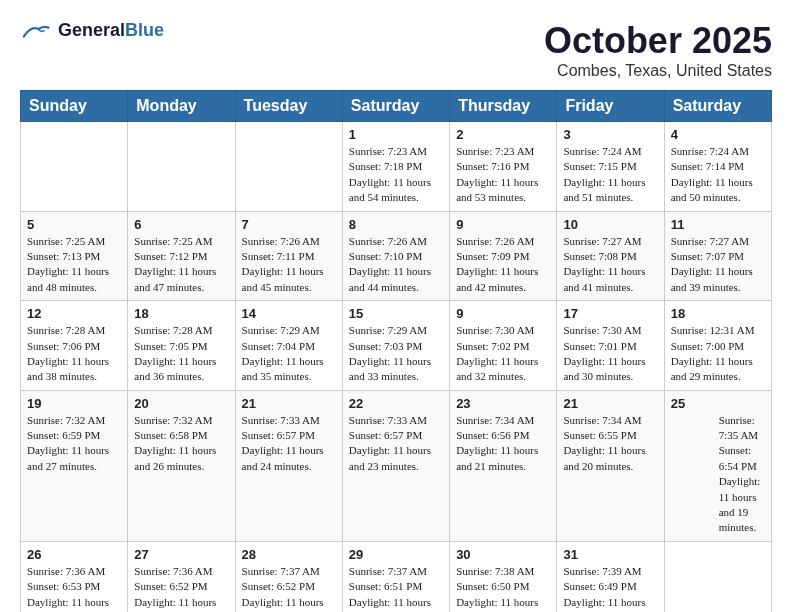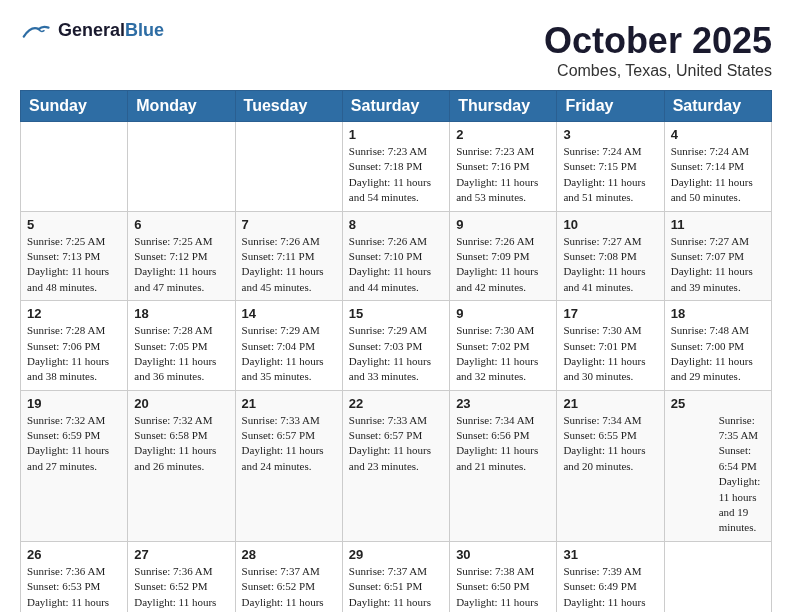--- a/index.html
+++ b/index.html
@@ -225,21 +225,21 @@
 Daylight: 11 hours and 32 minutes.</div>
         </td>
         <td>
           <div class="day-number">17</div>
           <div class="day-info" style="white-space: pre-line;">Sunrise: 7:30 AM
 Sunset: 7:01 PM
 Daylight: 11 hours and 30 minutes.</div>
         </td>
         <td>
           <div class="day-number">18</div>
-          <div class="day-info" style="white-space: pre-line;">Sunrise: 7:48 AM
+          <div class="day-info" style="white-space: pre-line;">Sunrise: 12:31 AM
 Sunset: 7:00 PM
 Daylight: 11 hours and 29 minutes.</div>
         </td>
       </tr>
       <tr>
         <td>
           <div class="day-number">19</div>
           <div class="day-info" style="white-space: pre-line;">Sunrise: 7:32 AM
 Sunset: 6:59 PM
 Daylight: 11 hours and 27 minutes.</div>

